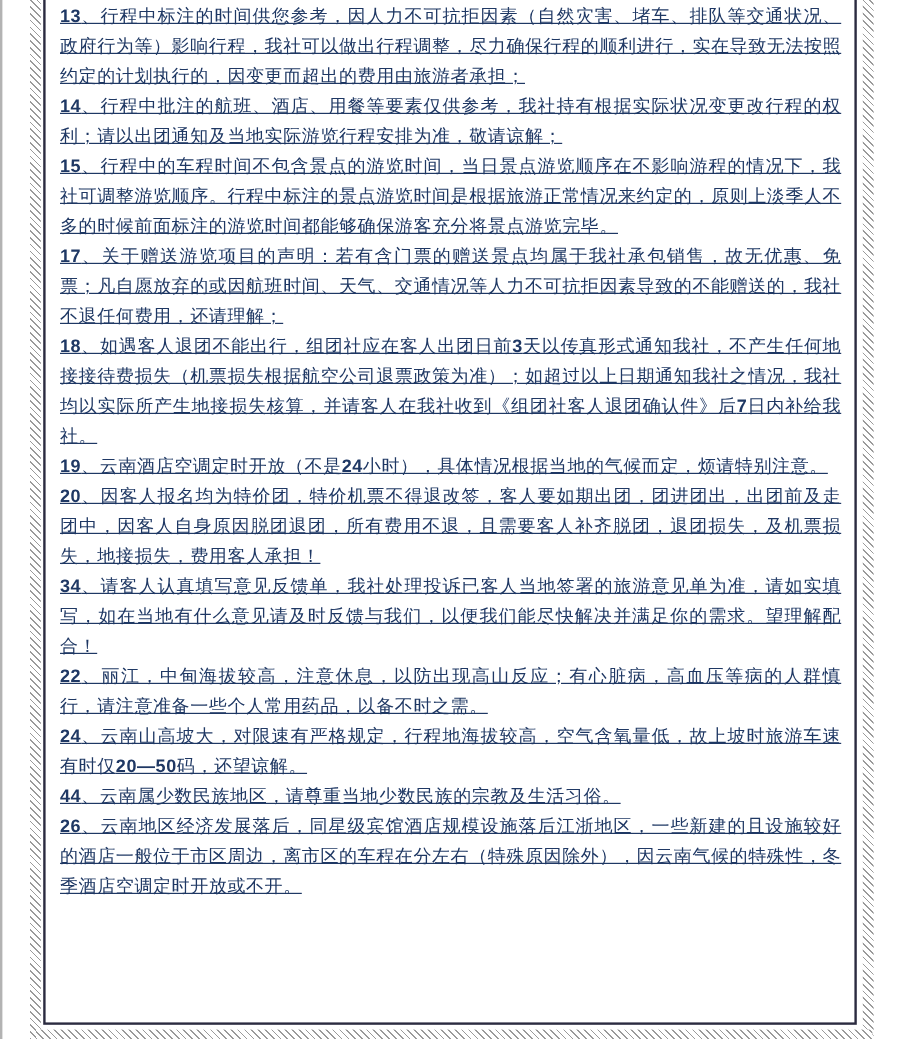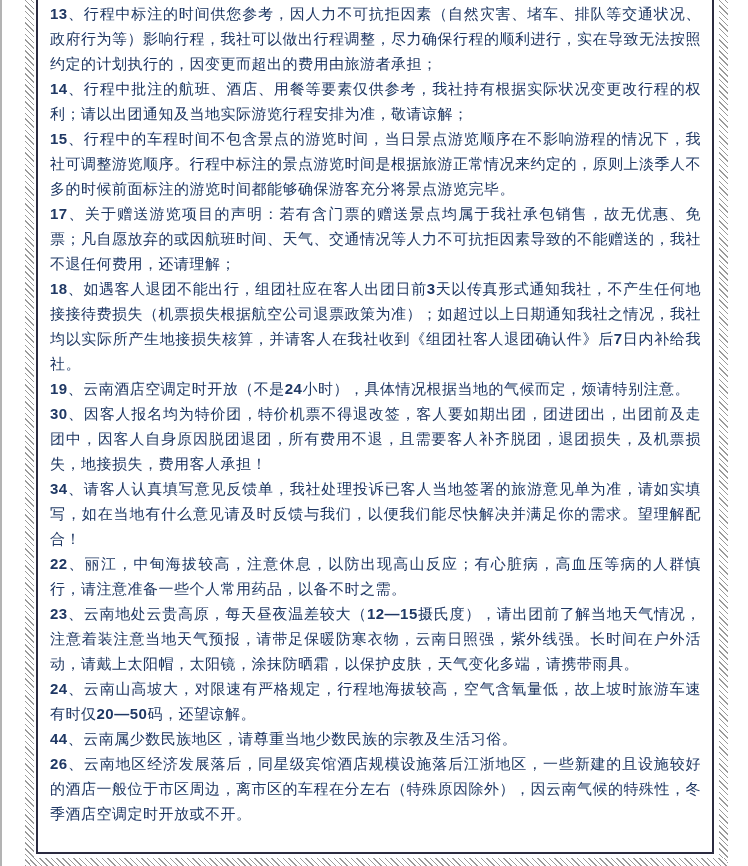--- a/index.html
+++ b/index.html
@@ -55,20 +55,21 @@
   .terms {
     color: #1f3864;
     font-size: 15px;
     line-height: 25px;
     text-align: justify;
     letter-spacing: 0.5px;
   }
   .terms p.term {
     margin: 0;
     padding: 0;
+    text-decoration: underline;
   }
   .terms b {
     font-weight: bold;
   }
 </style>
 </head>
 <body>
 
 <div class="page">
   <div class="edge-rule"></div>
@@ -77,22 +78,21 @@
   <div class="hatch hatch-bottom"></div>
 
   <div class="panel">
     <div class="terms">
         <p class="term"><b>13</b>、行程中标注的时间供您参考，因人力不可抗拒因素（自然灾害、堵车、排队等交通状况、政府行为等）影响行程，我社可以做出行程调整，尽力确保行程的顺利进行，实在导致无法按照约定的计划执行的，因变更而超出的费用由旅游者承担；</p>
         <p class="term"><b>14</b>、行程中批注的航班、酒店、用餐等要素仅供参考，我社持有根据实际状况变更改行程的权利；请以出团通知及当地实际游览行程安排为准，敬请谅解；</p>
         <p class="term"><b>15</b>、行程中的车程时间不包含景点的游览时间，当日景点游览顺序在不影响游程的情况下，我社可调整游览顺序。行程中标注的景点游览时间是根据旅游正常情况来约定的，原则上淡季人不多的时候前面标注的游览时间都能够确保游客充分将景点游览完毕。</p>
         <p class="term"><b>17</b>、关于赠送游览项目的声明：若有含门票的赠送景点均属于我社承包销售，故无优惠、免票；凡自愿放弃的或因航班时间、天气、交通情况等人力不可抗拒因素导致的不能赠送的，我社不退任何费用，还请理解；</p>
         <p class="term"><b>18</b>、如遇客人退团不能出行，组团社应在客人出团日前<b>3</b>天以传真形式通知我社，不产生任何地接接待费损失（机票损失根据航空公司退票政策为准）；如超过以上日期通知我社之情况，我社均以实际所产生地接损失核算，并请客人在我社收到《组团社客人退团确认件》后<b>7</b>日内补给我社。</p>
         <p class="term"><b>19</b>、云南酒店空调定时开放（不是<b>24</b>小时），具体情况根据当地的气候而定，烦请特别注意。</p>
-        <p class="term"><b>30</b>、因客人报名均为特价团，特价机票不得退改签，客人要如期出团，团进团出，出团前及走团中，因客人自身原因脱团退团，所有费用不退，且需要客人补齐脱团，退团损失，及机票损失，地接损失，费用客人承担！</p>
+        <p class="term"><b>20</b>、因客人报名均为特价团，特价机票不得退改签，客人要如期出团，团进团出，出团前及走团中，因客人自身原因脱团退团，所有费用不退，且需要客人补齐脱团，退团损失，及机票损失，地接损失，费用客人承担！</p>
         <p class="term"><b>34</b>、请客人认真填写意见反馈单，我社处理投诉已客人当地签署的旅游意见单为准，请如实填写，如在当地有什么意见请及时反馈与我们，以便我们能尽快解决并满足你的需求。望理解配合！</p>
         <p class="term"><b>22</b>、丽江，中甸海拔较高，注意休息，以防出现高山反应；有心脏病，高血压等病的人群慎行，请注意准备一些个人常用药品，以备不时之需。</p>
-        <p class="term"><b>23</b>、云南地处云贵高原，每天昼夜温差较大（<b>12—15</b>摄氏度），请出团前了解当地天气情况，注意着装注意当地天气预报，请带足保暖防寒衣物，云南日照强，紫外线强。长时间在户外活动，请戴上太阳帽，太阳镜，涂抹防晒霜，以保护皮肤，天气变化多端，请携带雨具。</p>
         <p class="term"><b>24</b>、云南山高坡大，对限速有严格规定，行程地海拔较高，空气含氧量低，故上坡时旅游车速有时仅<b>20—50</b>码，还望谅解。</p>
         <p class="term"><b>44</b>、云南属少数民族地区，请尊重当地少数民族的宗教及生活习俗。</p>
         <p class="term"><b>26</b>、云南地区经济发展落后，同星级宾馆酒店规模设施落后江浙地区，一些新建的且设施较好的酒店一般位于市区周边，离市区的车程在分左右（特殊原因除外），因云南气候的特殊性，冬季酒店空调定时开放或不开。</p>
       </div>
   </div>
 </div>
 
 </body></html>

